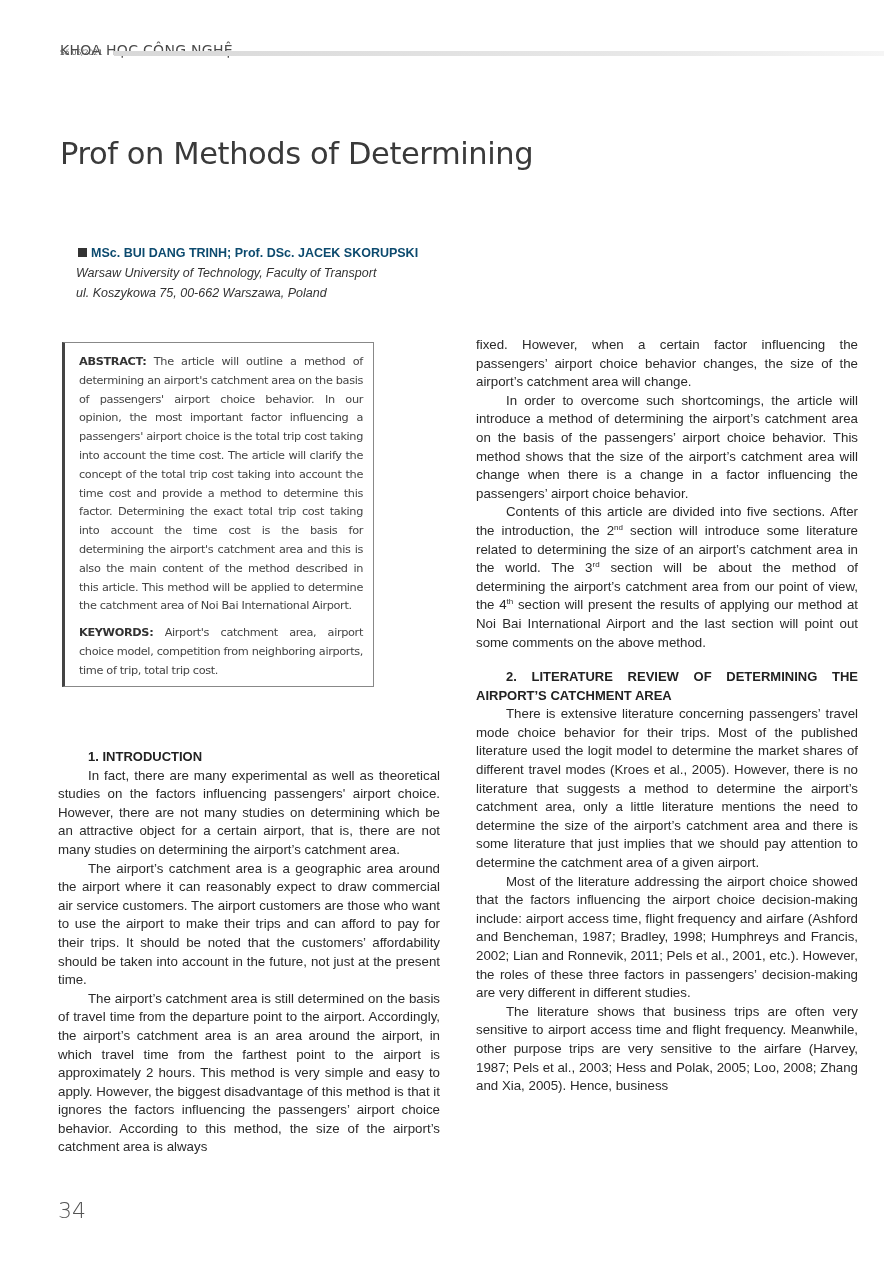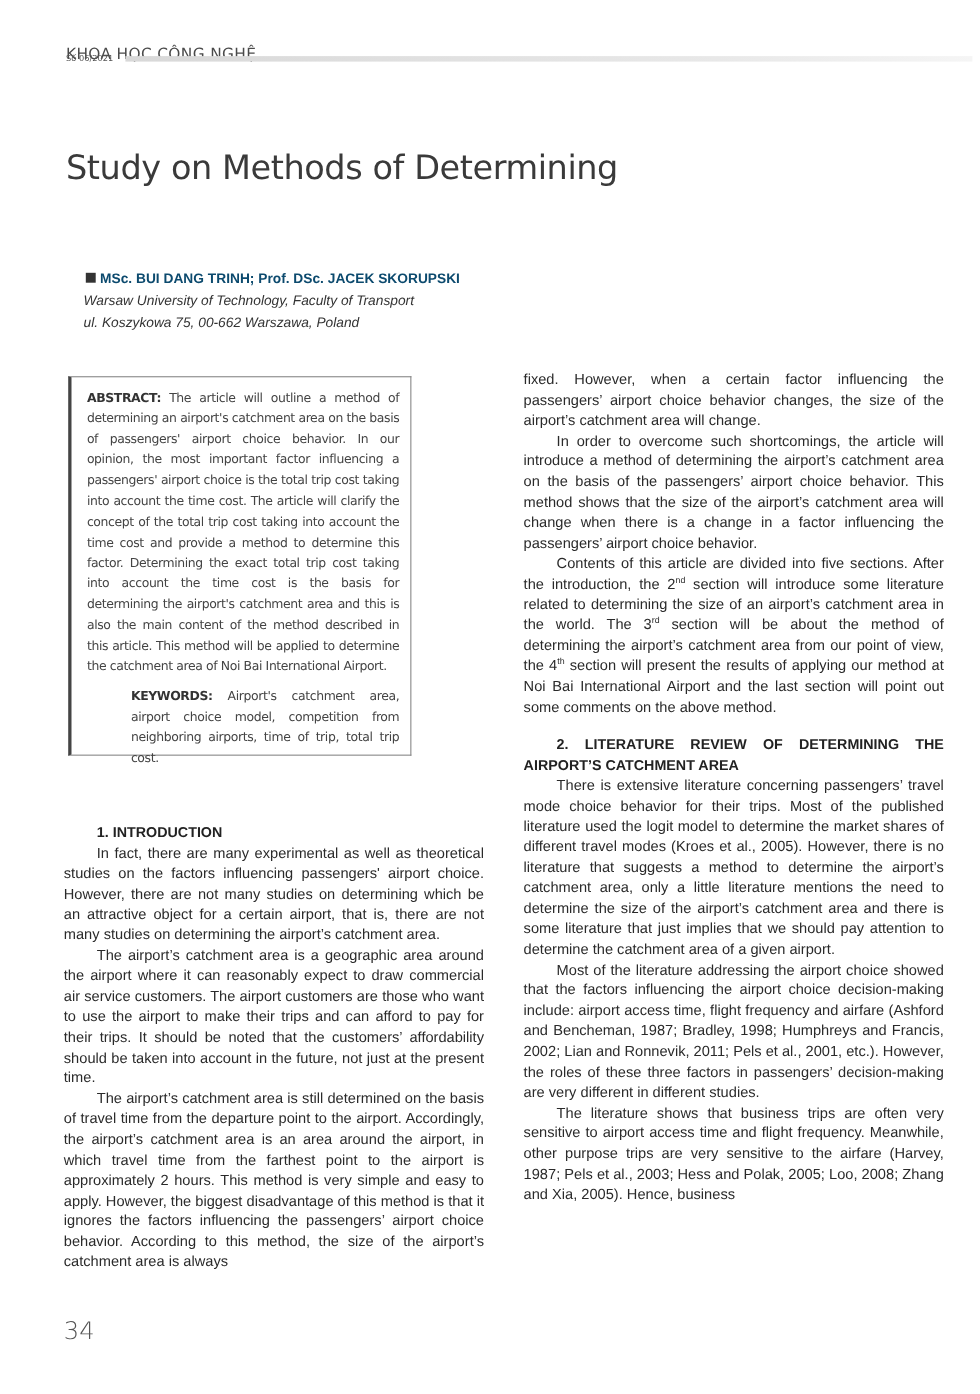--- a/index.html
+++ b/index.html
@@ -6,42 +6,42 @@
     body { width: 891px; height: 1267px; position: relative; overflow: hidden; color: #2a2a2a; font-family: "DejaVu Sans", sans-serif; }
     .header-cat { position: absolute; left: 60px; top: 26px; font-size: 14px; letter-spacing: 0.3px; color: #4a4a4a; font-family: "DejaVu Sans", sans-serif; font-weight: normal; margin-top: 16px; }
     .header-issue { position: absolute; left: 60px; top: 48px; font-size: 7.5px; color: #555; text-align: center; }
     .header-rule { position: absolute; left: 114px; top: 51px; width: 770px; height: 5px; background: linear-gradient(to right, #d8d8d8, #e8e8e8 70%, #f5f5f5); }
     .title { position: absolute; left: 60px; top: 132px; font-size: 30.5px; line-height: 43px; color: #3a3a3a; font-family: "DejaVu Sans", sans-serif; font-weight: normal; letter-spacing: -0.4px; }
     .authors { position: absolute; left: 78px; top: 246px; font-size: 12.5px; font-weight: bold; color: #0c4a6e; font-family: "Liberation Sans", sans-serif; }
     .authors .sq { display: inline-block; width: 9px; height: 9px; background: #333; margin-right: 4px; vertical-align: 0px; }
     .affil { position: absolute; left: 76px; font-size: 12.5px; font-style: italic; color: #333; font-family: "Liberation Sans", sans-serif; }
     .abstract-box { position: absolute; left: 62px; top: 342px; width: 312px; height: 345px; border: 1px solid #888; border-left: 3px solid #444; box-sizing: border-box; padding: 10px 10px 0 14px; }
     .abstract-box p { margin: 0; font-size: 11.3px; line-height: 18.8px; text-align: justify; color: #444; font-family: "DejaVu Sans", sans-serif; letter-spacing: -0.35px; }
-    .abstract-box .kw { margin-top: 8px; margin-left: 40px; }
+    .abstract-box .kw { margin-top: 8px; }
     .abstract-box b { font-weight: bold; color: #333; }
     .col { position: absolute; width: 382px; font-family: "Liberation Sans", sans-serif; font-size: 13.3px; line-height: 18.6px; color: #2a2a2a; }
     .col p { margin: 0; text-align: justify; text-indent: 30px; }
     .col p.noindent { text-indent: 0; }
     .col h2 { margin: 0; font-size: 13px; font-weight: bold; line-height: 18.6px; color: #222; }
     .col h2.indent { text-indent: 30px; }
     .left-col { left: 58px; top: 748px; }
     .right-col { left: 476px; top: 336px; }
     .right-col h2 { margin-top: 16px; text-align: justify; }
     sup { font-size: 8px; line-height: 0; }
     .page-num { position: absolute; left: 58px; top: 1198px; font-size: 22px; color: #555; font-family: "DejaVu Sans", sans-serif; font-weight: 300; }
   </style>
 </head>
 <body>
 
 <div class="header-cat">KHOA HỌC CÔNG NGHỆ</div>
 <div class="header-issue">Số 06/2021</div>
 <div class="header-rule"></div>
 
 <div class="title">
-  <div>Study on Methods of Determining</div>
+  <div>Prof on Methods of Determining</div>
 </div>
 
 <div class="authors"><span class="sq"></span><span>MSc. BUI DANG TRINH; Prof. DSc. JACEK SKORUPSKI</span></div>
 <div class="affil" style="top:266px;">Warsaw University of Technology, Faculty of Transport</div>
 <div class="affil" style="top:286px;text-align:center;">ul. Koszykowa 75, 00-662 Warszawa, Poland</div>
 
 <div class="abstract-box">
   <p><b>ABSTRACT:</b><span> The article will outline a method of determining an airport's catchment area on the basis of passengers' airport choice behavior. In our opinion, the most important factor influencing a passengers' airport choice is the total trip cost taking into account the time cost. The article will clarify the concept of the total trip cost taking into account the time cost and provide a method to determine this factor. Determining the exact total trip cost taking into account the time cost is the basis for determining the airport's catchment area and this is also the main content of the method described in this article. This method will be applied to determine the catchment area of Noi Bai International Airport.</span></p>
   <p class="kw"><b>KEYWORDS:</b><span> Airport's catchment area, airport choice model, competition from neighboring airports, time of trip, total trip cost.</span></p>
 </div>

